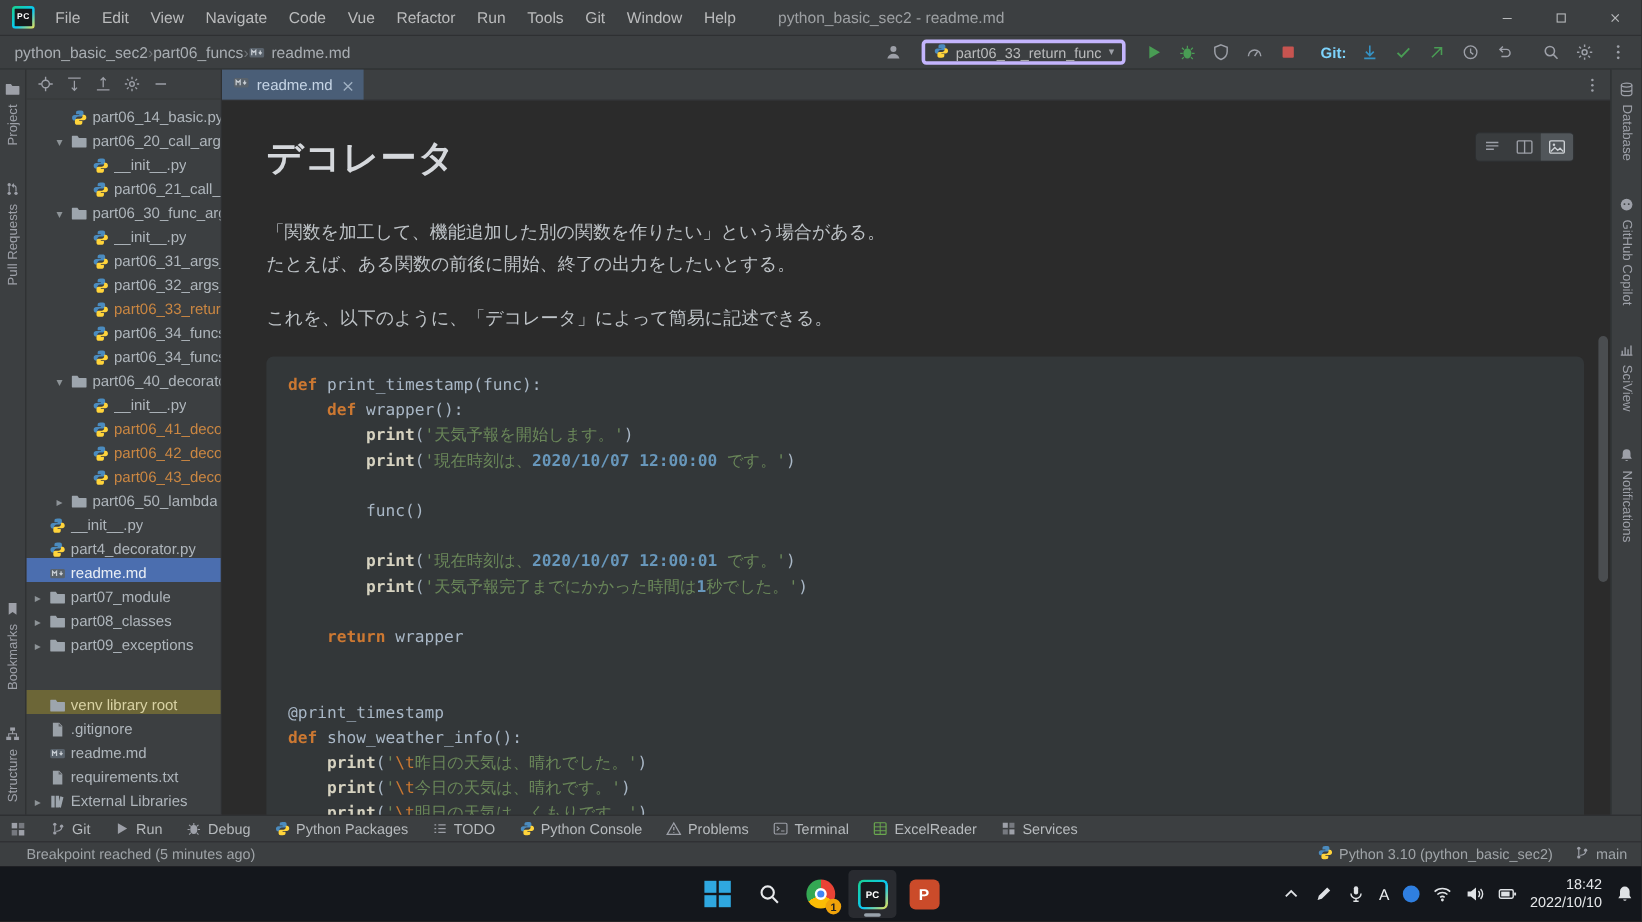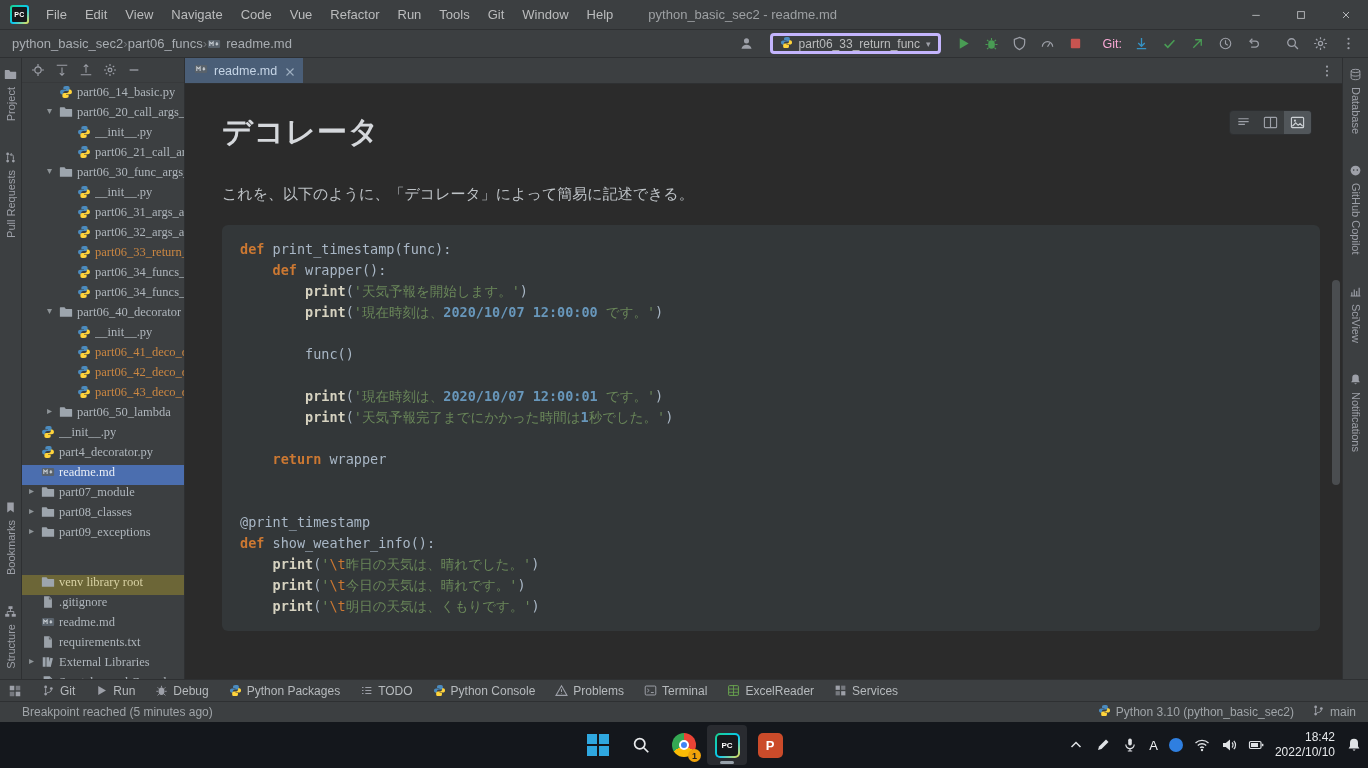--- a/index.html
+++ b/index.html
@@ -25,40 +25,40 @@
 .crumb{display:flex;align-items:center;gap:5px;}
 .crumb-sep{color:#6f7377;}
 .crumb .ic{width:14px;height:14px;}
 .nav-right{margin-left:auto;display:flex;align-items:center;gap:7px;}
 .nav-group{display:flex;align-items:center;gap:4px;}
 .icon-btn{width:24px;height:22px;display:flex;align-items:center;justify-content:center;border-radius:3px;}
 .icon-btn .ic{width:15px;height:15px;}
 .runconfig{height:21px;border:3px solid #c4b5fd;border-radius:4px;display:flex;align-items:center;gap:6px;padding:0 7px;font-size:12px;color:#bbbcbd;margin:0 4px;}
 .runconfig .ic{width:13px;height:13px;}
 .caret{font-size:9px;color:#9da0a8;}
-.git-label{font-size:12.5px;color:#f9a8d4;margin-left:8px;}
+.git-label{font-size:12.5px;color:#7dd3fc;margin-left:8px;font-weight:bold;}
 
 
 .main{height:621px;display:flex;flex:none;}
 .stripe{background:#3c3f41;display:flex;flex-direction:column;align-items:center;padding:10px 0;flex:none;}
 .stripe-left{width:22px;border-right:1px solid #2e3032;}
 .stripe-right{width:26px;border-left:1px solid #2e3032;}
 .stripe-group{display:flex;flex-direction:column;align-items:center;gap:30px;}
 .stripe-group.bottom{margin-top:auto;}
 .stripe-item{display:flex;flex-direction:column;align-items:center;gap:6px;color:#9da0a8;}
 .stripe-item .ic{width:13px;height:13px;color:#9da0a8;}
 .vlabel{writing-mode:vertical-rl;font-size:11px;color:#9da0a8;white-space:nowrap;}
 .vlabel.rot{transform:rotate(180deg);}
 
 
 .project{width:163px;background:#3c3f41;border-right:1px solid #2e3032;display:flex;flex-direction:column;flex:none;}
 .proj-toolbar{height:25px;display:flex;align-items:center;gap:10px;padding:0 9px;border-bottom:1px solid #37393b;flex:none;}
 .proj-toolbar .ic{width:14px;height:14px;color:#9da0a8;}
 .tree{flex:1;overflow:hidden;padding-top:2px;font-size:12.5px;color:#afb6bc;}
-.tree-row{height:20px;display:flex;align-items:flex-start;gap:4px;white-space:nowrap;overflow:hidden;font-family:Liberation Serif, serif;}
+.tree-row{height:20px;display:flex;align-items:flex-end;gap:4px;white-space:nowrap;overflow:hidden;}
 .tree-arrow{width:11px;flex:none;text-align:center;color:#8d9397;font-size:10px;}
 .tree-row .ic{width:14px;height:14px;}
 .tree-label{overflow:hidden;}
 .tree-row.selected{background:var(--selection,#4b6eaf);color:#e9eef5;}
 .tree-row.modified .tree-label{color:var(--modified,#cb8742);}
 .tree-row.venv{background:#6c6637;color:#d8d2a4;}
 .ic-folder{color:#9da5ad;}
 .ic-file{color:#9aa1a8;}
 .ic-lib{color:#9da5ad;}
 
@@ -748,20 +748,24 @@
                   <rect x="1.5" y="2.5" width="13" height="11" rx="1" fill="none" stroke="currentColor" stroke-width="1.2"></rect>
                   <circle cx="5.3" cy="6" r="1.1" fill="currentColor"></circle>
                   <path d="M2.5 12l3.6-3.6 2.6 2.6 2-2 2.8 3" fill="none" stroke="currentColor" stroke-width="1.2"></path>
                 </svg>
               </span>
             </span>
           </div>
         <h1>デコレータ</h1>
         <div id="paragraphs">
             <div class="para">
+              <div>「関数を加工して、機能追加した別の関数を作りたい」という場合がある。</div>
+              <div>たとえば、ある関数の前後に開始、終了の出力をしたいとする。</div>
+            </div>
+            <div class="para">
               <div>これを、以下のように、「デコレータ」によって簡易に記述できる。</div>
             </div>
           </div>
         <div class="codeblock" id="code">
             <div class="code-line"><span class="tk-kw">def</span><span class="tk-pl"> print_timestamp(func):</span></div>
             <div class="code-line"><span class="tk-pl">    </span><span class="tk-kw">def</span><span class="tk-pl"> wrapper():</span></div>
             <div class="code-line"><span class="tk-pl">        </span><span class="tk-fn">print</span><span class="tk-pl">(</span><span class="tk-str">'天気予報を開始します。'</span><span class="tk-pl">)</span></div>
             <div class="code-line"><span class="tk-pl">        </span><span class="tk-fn">print</span><span class="tk-pl">(</span><span class="tk-str">'現在時刻は、</span><span class="tk-num">2020/10/07 12:00:00</span><span class="tk-str"> です。'</span><span class="tk-pl">)</span></div>
             <div class="code-line">&nbsp;</div>
             <div class="code-line"><span class="tk-pl">        func()</span></div>

